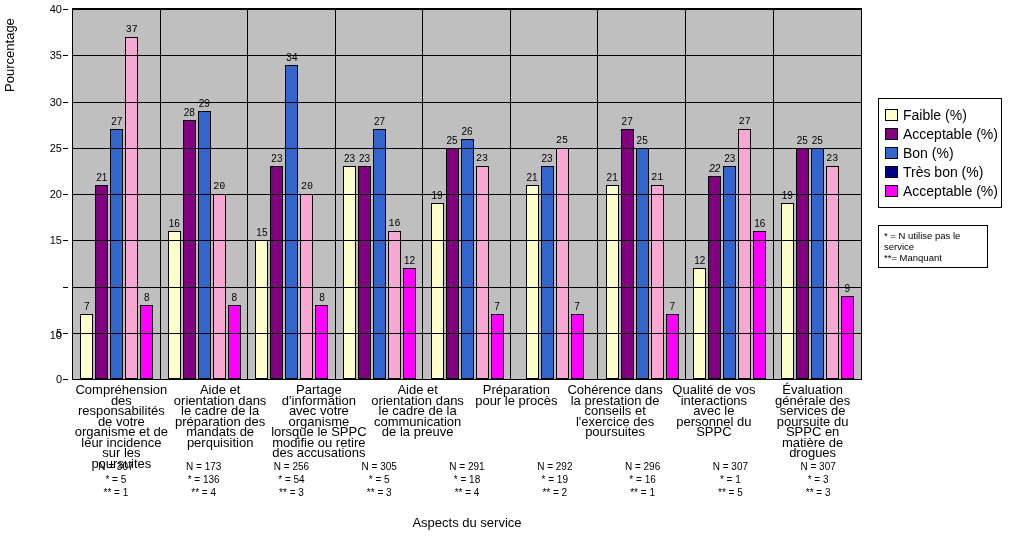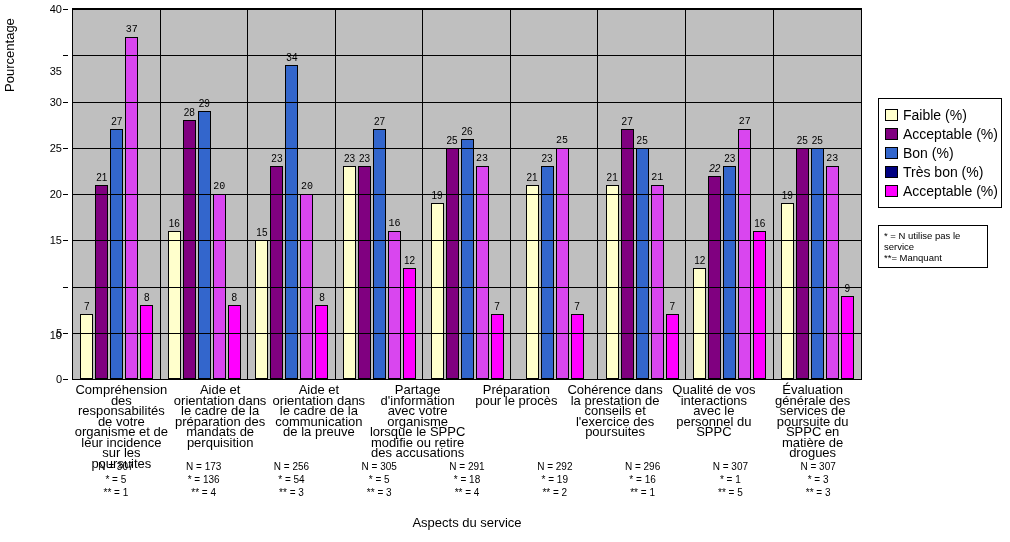--- a/index.html
+++ b/index.html
@@ -35,21 +35,21 @@
     position:relative;width:13px;margin:0 1px;box-sizing:border-box;
     border:1px solid #000;
   }
   .bar .vlabel{
     position:absolute;left:50%;transform:translateX(-50%);
     top:-14px;font-size:10px;color:#000;white-space:nowrap;
   }
   .c0{background:#ffffcc;}
   .c1{background:#800080;}
   .c2{background:#3366cc;}
-  .c3{background:#d946ef;font-family:Liberation Mono, monospace;}
+  .c3{background:#f9a8d4;font-family:Liberation Mono, monospace;}
   .c4{background:#ff00ff;}
 
   
   .catrow{position:absolute;left:72px;top:383px;width:790px;height:95px;display:flex;}
   .cat{flex:1;text-align:center;font-size:13px;line-height:10.5px;color:#000;padding:2px 1px 0;}
   .nrow{position:absolute;left:72px;top:460px;width:790px;height:60px;display:flex;}
   .nblock{flex:1;text-align:center;font-size:10px;line-height:13px;color:#000;}
 
   
   .xtitle{
@@ -89,21 +89,21 @@
       <div class="ylabel" style="top: 286.5px; margin-top: 48px;">10</div>
       <div class="ytickmark" style="top: 286.5px;"></div>
       <div class="ylabel" style="top: 240.25px;">15</div>
       <div class="ytickmark" style="top: 240.25px;"></div>
       <div class="ylabel" style="top: 194px;">20</div>
       <div class="ytickmark" style="top: 194px;"></div>
       <div class="ylabel" style="top: 147.75px;">25</div>
       <div class="ytickmark" style="top: 147.75px;"></div>
       <div class="ylabel" style="top: 101.5px;">30</div>
       <div class="ytickmark" style="top: 101.5px;"></div>
-      <div class="ylabel" style="top: 55.25px; margin-top: 16px;">35</div>
+      <div class="ylabel" style="top: 55.25px;">35</div>
       <div class="ytickmark" style="top: 55.25px;"></div>
       <div class="ylabel" style="top: 9px;">40</div>
       <div class="ytickmark" style="top: 9px;"></div>
     </div>
 
   <div class="plot">
     <div class="groups">
         <div class="group">
           <div class="bar c0" style="height: 64.75px;">
             <span class="vlabel">7</span>
@@ -269,22 +269,22 @@
       <div class="gridline" style="top: 185px;"></div>
       <div class="gridline" style="top: 138.75px;"></div>
       <div class="gridline" style="top: 92.5px;"></div>
       <div class="gridline" style="top: 46.25px;"></div>
       <div class="gridline" style="top: 0px;"></div>
     </div>
 
   <div class="catrow">
       <div class="cat">Compréhension des responsabilités de votre organisme et de leur incidence sur les poursuites</div>
       <div class="cat">Aide et orientation dans le cadre de la préparation des mandats de perquisition</div>
+      <div class="cat">Partage d'information avec votre organisme lorsque le SPPC modifie ou retire des accusations</div>
       <div class="cat">Aide et orientation dans le cadre de la communication de la preuve</div>
-      <div class="cat">Partage d'information avec votre organisme lorsque le SPPC modifie ou retire des accusations</div>
       <div class="cat">Préparation pour le procès</div>
       <div class="cat">Cohérence dans la prestation de conseils et l'exercice des poursuites</div>
       <div class="cat">Qualité de vos interactions avec le personnel du SPPC</div>
       <div class="cat">Évaluation générale des services de poursuite du SPPC en matière de drogues</div>
     </div>
   <div class="nrow">
       <div class="nblock">
         <div>N = 307</div>
         <div>*  =  5</div>
         <div>** =  1</div>

